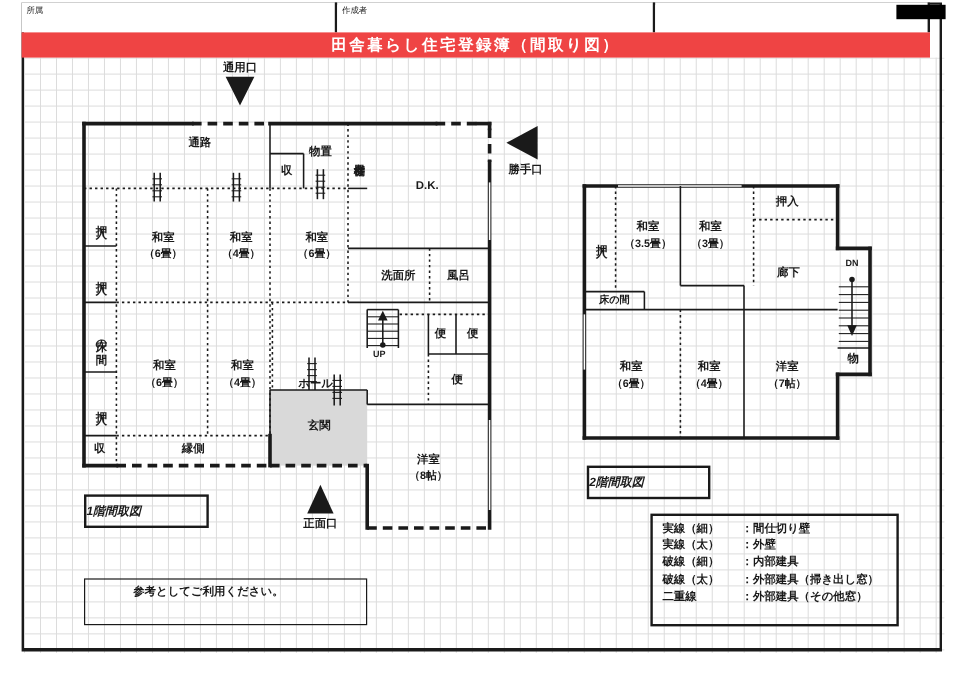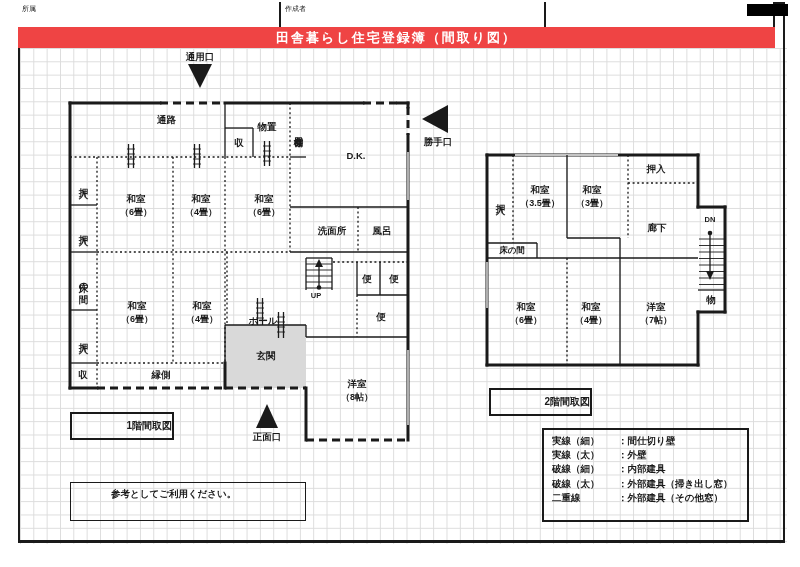--- a/index.html
+++ b/index.html
@@ -25,21 +25,21 @@
   .d1{stroke:#1a1a1a;stroke-width:1.3;fill:none;stroke-dasharray:2 2.6;}
   .ww{stroke:#ffffff;stroke-width:1.3;fill:none;}
   .blk{fill:#1a1a1a;stroke:none;}
   .lbl{position:absolute;transform:translate(-50%,-50%);white-space:nowrap;
        font-size:9.5px;font-weight:700;text-align:center;line-height:12.5px;}
   .lbl .l2{display:block;font-size:9px;}
   .vlbl{position:absolute;transform:translate(-50%,-50%);writing-mode:vertical-rl;
         text-orientation:upright;font-size:9.5px;font-weight:700;letter-spacing:1px;white-space:nowrap;}
   .tiny{font-size:7.5px;font-weight:700;}
   .cap-box{position:absolute;border:2px solid #1a1a1a;box-sizing:border-box;background:transparent;
-           display:flex;align-items:center;justify-content:flex-end;font-size:10px;font-weight:700;}
+           display:flex;align-items:center;justify-content:flex-start;font-size:10px;font-weight:700;font-style:italic;}
   .legend-box{position:absolute;left:542px;top:428px;width:207px;height:94px;
               border:2px solid #1a1a1a;box-sizing:border-box;padding:4px 0 0 8px;}
   .legend-row{display:flex;font-size:9.5px;font-weight:700;line-height:14.2px;}
   .legend-row .term{width:66px;}
   .note-box{position:absolute;left:70px;top:482px;width:236px;height:39px;
             border:1.5px solid #1a1a1a;box-sizing:border-box;font-size:9.5px;font-weight:700;
             padding:4px 0 0 5px;line-height:14px;}
   .note-box .ln2{margin-left:35px;}
 </style>
 </head>

